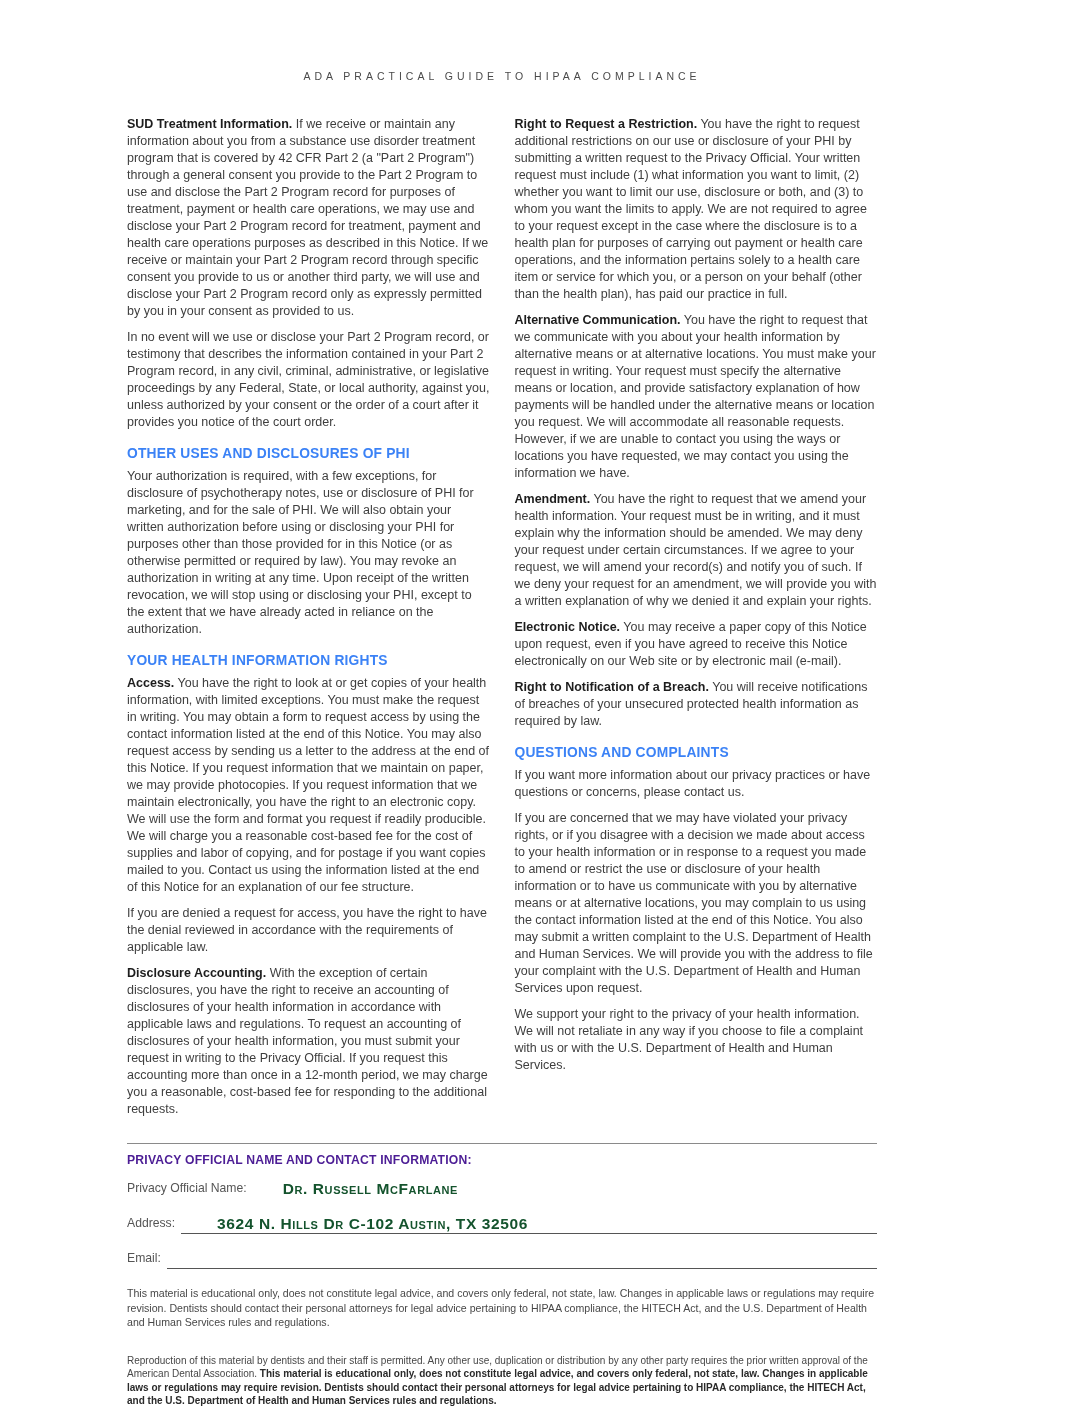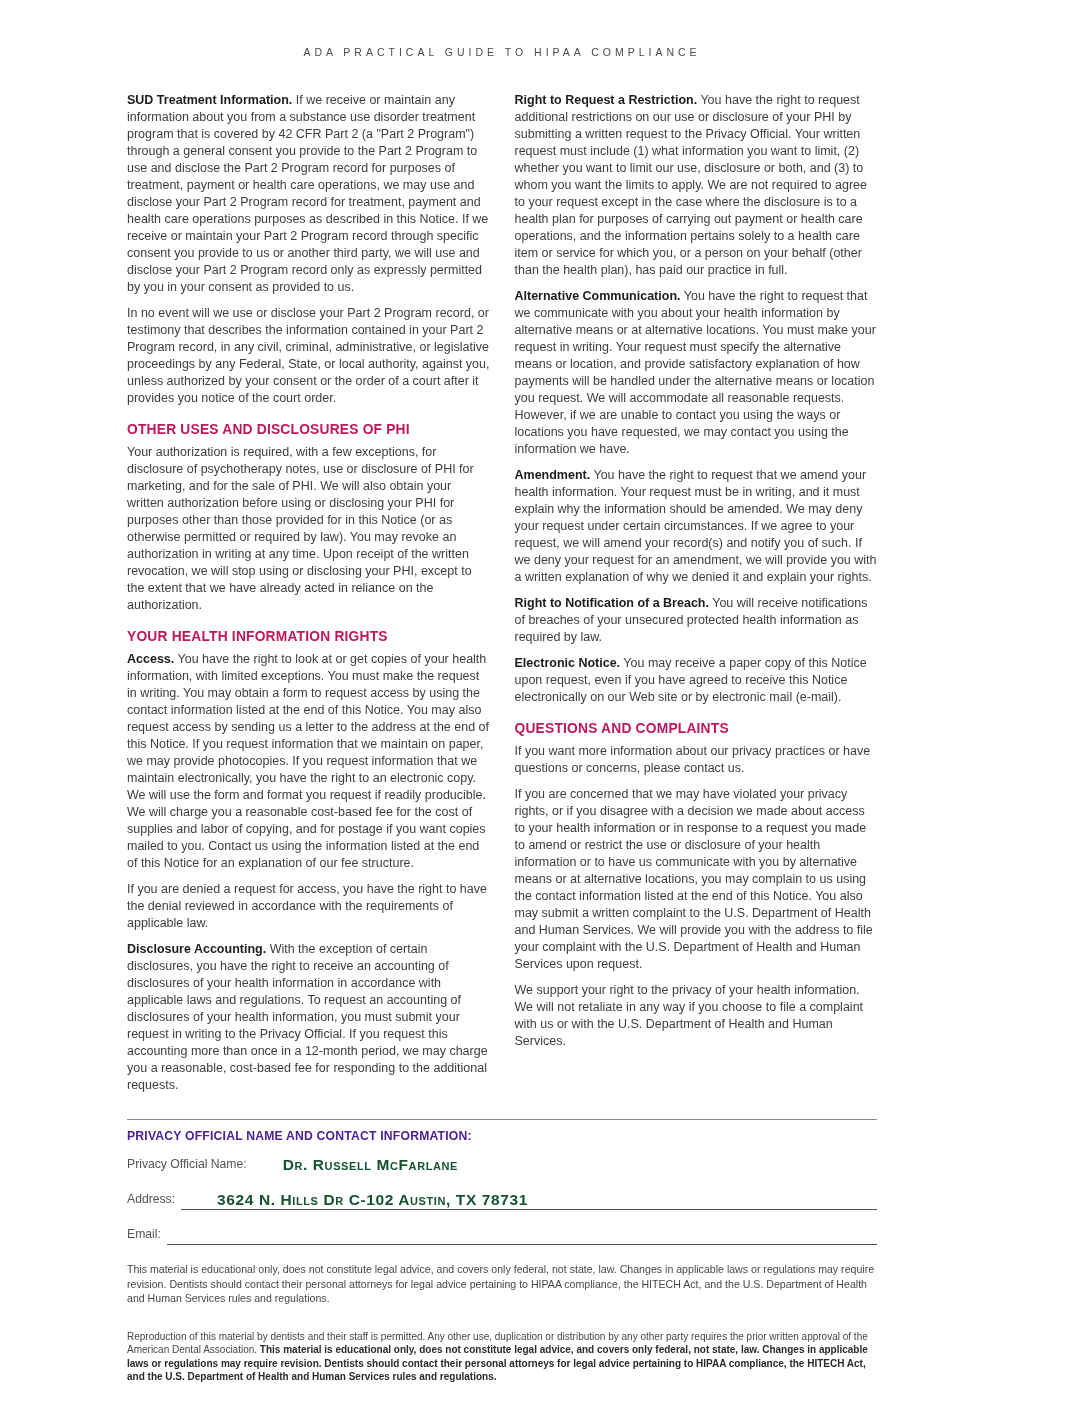--- a/index.html
+++ b/index.html
@@ -7,21 +7,21 @@
   body {
     width: 1088px;
     height: 1408px;
     background: #ffffff;
     font-family: "Liberation Sans", sans-serif;
     color: #3e3e3e;
   }
   .page {
     width: 1002px;
     height: 1408px;
-    padding: 46px 125px 0 127px;
+    padding: 70px 125px 0 127px;
     position: relative;
   }
   .doc-header {
     text-align: center;
     font-size: 10.5px;
     letter-spacing: 4px;
     color: #4a4a4a;
     font-weight: 400;
     margin-bottom: 34px;
     white-space: nowrap;
@@ -34,21 +34,21 @@
   p.body {
     font-size: 12.5px;
     line-height: 17px;
     margin: 0 0 9px 0;
     color: #3e3e3e;
   }
   p.body b.lead { color: #1d1d1d; font-weight: 700; }
   h2.section {
     font-size: 13.8px;
     font-weight: 700;
-    color: #be185d;
+    color: #3b82f6;
     letter-spacing: 0.2px;
     margin: 15px 0 7px 0;
   }
   
   .form-area { margin-top: 16px; }
   .rule {
     border: none;
     border-top: 1px solid #8a8a8a;
     margin: 0 0 9px 0;
   }
@@ -123,22 +123,22 @@
       <h2 class="section">YOUR HEALTH INFORMATION RIGHTS</h2>
       <p class="body"><b class="lead">Access.</b> <span>You have the right to look at or get copies of your health information, with limited exceptions. You must make the request in writing. You may obtain a form to request access by using the contact information listed at the end of this Notice. You may also request access by sending us a letter to the address at the end of this Notice. If you request information that we maintain on paper, we may provide photocopies. If you request information that we maintain electronically, you have the right to an electronic copy. We will use the form and format you request if readily producible. We will charge you a reasonable cost-based fee for the cost of supplies and labor of copying, and for postage if you want copies mailed to you. Contact us using the information listed at the end of this Notice for an explanation of our fee structure.</span></p>
       <p class="body">If you are denied a request for access, you have the right to have the denial reviewed in accordance with the requirements of applicable law.</p>
       <p class="body"><b class="lead">Disclosure Accounting.</b> <span>With the exception of certain disclosures, you have the right to receive an accounting of disclosures of your health information in accordance with applicable laws and regulations. To request an accounting of disclosures of your health information, you must submit your request in writing to the Privacy Official. If you request this accounting more than once in a 12-month period, we may charge you a reasonable, cost-based fee for responding to the additional requests.</span></p>
     </div>
 
     <div class="col">
       <p class="body"><b class="lead">Right to Request a Restriction.</b> <span>You have the right to request additional restrictions on our use or disclosure of your PHI by submitting a written request to the Privacy Official. Your written request must include (1) what information you want to limit, (2) whether you want to limit our use, disclosure or both, and (3) to whom you want the limits to apply. We are not required to agree to your request except in the case where the disclosure is to a health plan for purposes of carrying out payment or health care operations, and the information pertains solely to a health care item or service for which you, or a person on your behalf (other than the health plan), has paid our practice in full.</span></p>
       <p class="body"><b class="lead">Alternative Communication.</b> <span>You have the right to request that we communicate with you about your health information by alternative means or at alternative locations. You must make your request in writing. Your request must specify the alternative means or location, and provide satisfactory explanation of how payments will be handled under the alternative means or location you request. We will accommodate all reasonable requests. However, if we are unable to contact you using the ways or locations you have requested, we may contact you using the information we have.</span></p>
       <p class="body"><b class="lead">Amendment.</b> <span>You have the right to request that we amend your health information. Your request must be in writing, and it must explain why the information should be amended. We may deny your request under certain circumstances. If we agree to your request, we will amend your record(s) and notify you of such. If we deny your request for an amendment, we will provide you with a written explanation of why we denied it and explain your rights.</span></p>
+      <p class="body"><b class="lead">Electronic Notice.</b> <span>You may receive a paper copy of this Notice upon request, even if you have agreed to receive this Notice electronically on our Web site or by electronic mail (e-mail).</span></p>
       <p class="body"><b class="lead">Right to Notification of a Breach.</b> <span>You will receive notifications of breaches of your unsecured protected health information as required by law.</span></p>
-      <p class="body"><b class="lead">Electronic Notice.</b> <span>You may receive a paper copy of this Notice upon request, even if you have agreed to receive this Notice electronically on our Web site or by electronic mail (e-mail).</span></p>
 
       <h2 class="section">QUESTIONS AND COMPLAINTS</h2>
       <p class="body">If you want more information about our privacy practices or have questions or concerns, please contact us.</p>
       <p class="body">If you are concerned that we may have violated your privacy rights, or if you disagree with a decision we made about access to your health information or in response to a request you made to amend or restrict the use or disclosure of your health information or to have us communicate with you by alternative means or at alternative locations, you may complain to us using the contact information listed at the end of this Notice. You also may submit a written complaint to the U.S. Department of Health and Human Services. We will provide you with the address to file your complaint with the U.S. Department of Health and Human Services upon request.</p>
       <p class="body">We support your right to the privacy of your health information. We will not retaliate in any way if you choose to file a complaint with us or with the U.S. Department of Health and Human Services.</p>
     </div>
 
   </div>
 
   <div class="form-area">
@@ -149,21 +149,21 @@
       <span class="form-label">Privacy Official Name:</span>
       <span class="fill-line no-line" style="padding-left:30px;">
         <span class="fill-value">Dr. Russell McFarlane</span>
       </span>
     </div>
 
 
     <div class="form-row">
       <span class="form-label">Address:</span>
       <span class="fill-line" style="padding-left:36px;">
-        <span class="fill-value">3624 N. Hills Dr  C-102  Austin, TX 78731</span>
+        <span class="fill-value">3624 N. Hills Dr  C-102  Austin, TX 32506</span>
       </span>
     </div>
 
     <div class="form-row">
       <span class="form-label">Email:</span>
       <span class="fill-line">
         <span class="fill-value"></span>
       </span>
     </div>
   </div>

